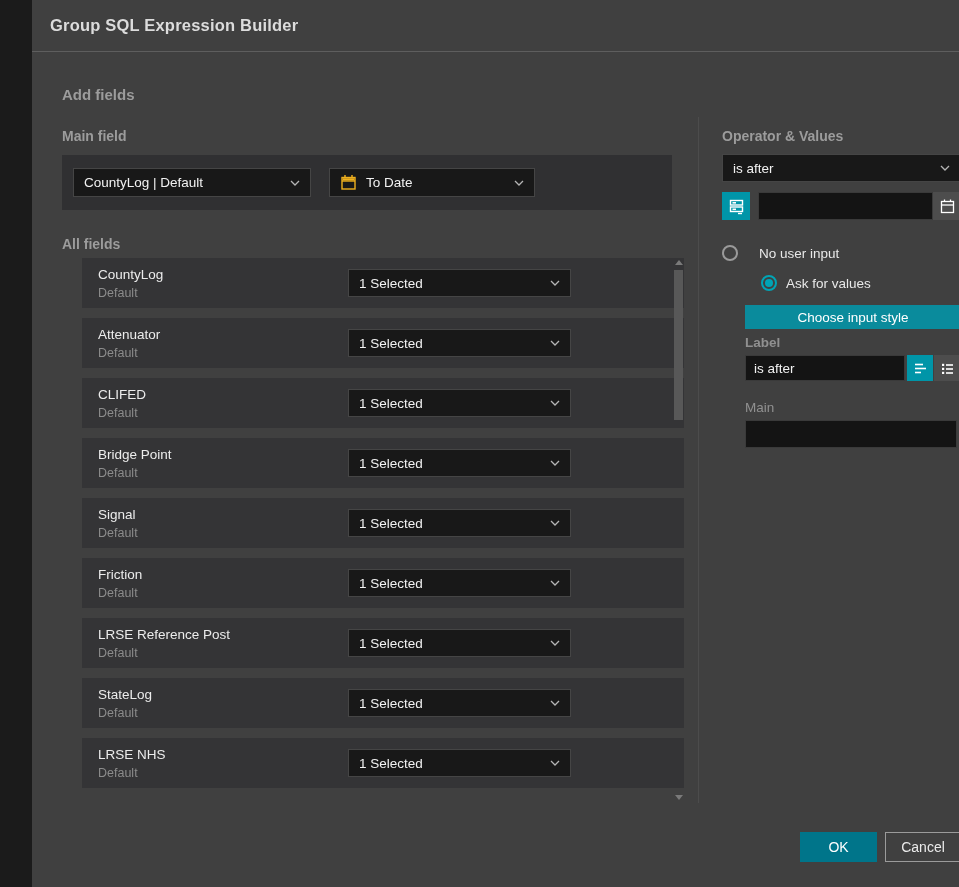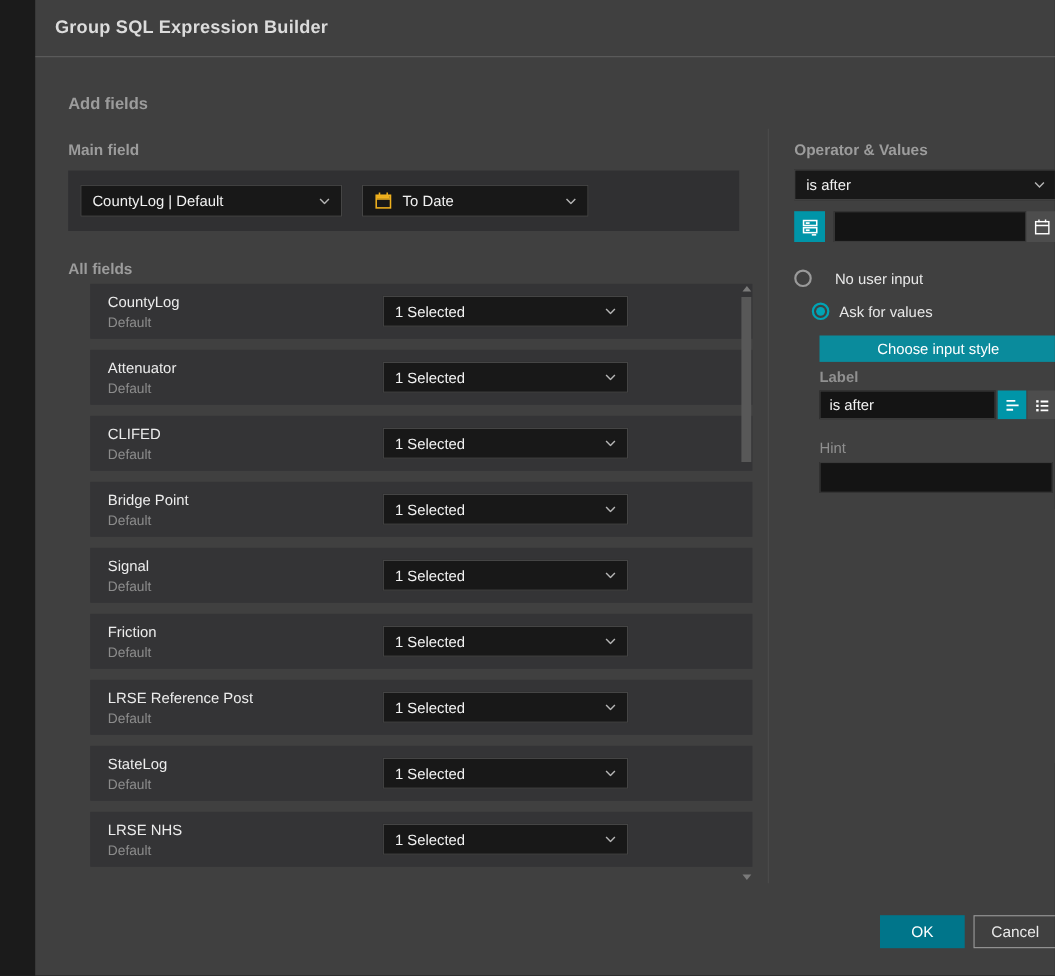--- a/index.html
+++ b/index.html
@@ -286,21 +286,21 @@
         <line x1="5.5" y1="1.5" x2="5.5" y2="4"></line>
         <line x1="11.5" y1="1.5" x2="11.5" y2="4"></line>
       </g>
     </svg>
   </div>
 
   <div class="radio-row" style="left:690px; top:245px;gap:12px;">
     <span class="radio"></span>
     <span class="radio-label">No user input</span>
   </div>
-  <div class="radio-row" style="left:690px; top:275px;padding-left:16px;">
+  <div class="radio-row" style="left:713px; top:275px;padding-left:16px;">
     <span class="radio checked"></span>
     <span class="radio-label">Ask for values</span>
   </div>
 
   <div class="choose-btn">Choose input style</div>
 
   <div class="heading" style="left:713px; top:335px; font-weight:700; color:#909090; font-size:13.5px;">Label</div>
   <input class="text-input" style="left: 713px; top: 355px; width: 160px; height: 26px;" value="is after">
   <div class="mini-btn active" style="left:875px; top:355px;">
     <svg width="15" height="15" viewBox="0 0 15 15">
@@ -319,19 +319,19 @@
         <rect x="2" y="10.8" width="2.2" height="2.2"></rect>
       </g>
       <g stroke="#ffffff" stroke-width="1.6">
         <line x1="6" y1="4" x2="13" y2="4"></line>
         <line x1="6" y1="8" x2="13" y2="8"></line>
         <line x1="6" y1="12" x2="13" y2="12"></line>
       </g>
     </svg>
   </div>
 
-  <div class="heading" style="left:713px; top:400px; font-weight:400; color:#909090; font-size:13.5px;">Hint</div>
+  <div class="heading" style="left:713px; top:400px; font-weight:400; color:#909090; font-size:13.5px;">Main</div>
   <input class="text-input" style="left: 713px; top: 420px; width: 212px; height: 28px;" value="">
 
   <div class="btn-ok">OK</div>
   <div class="btn-cancel">Cancel</div>
 
 </div>
 
 </body></html>

